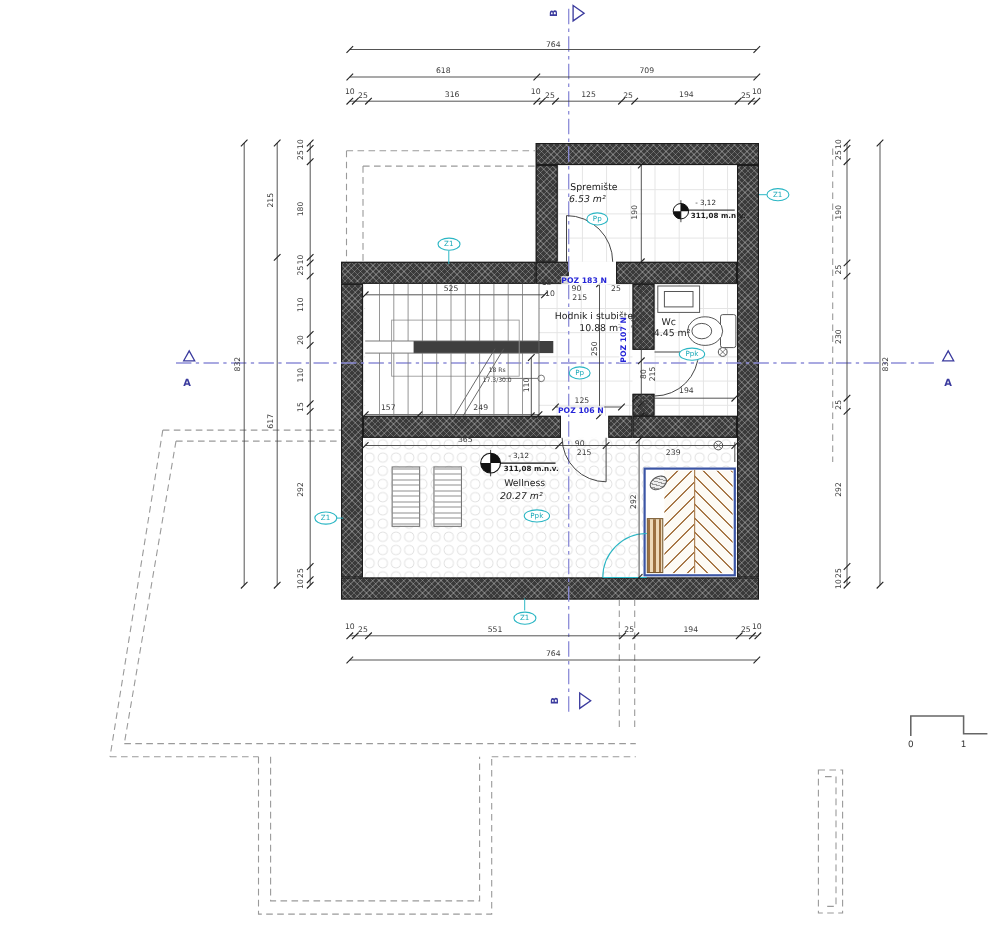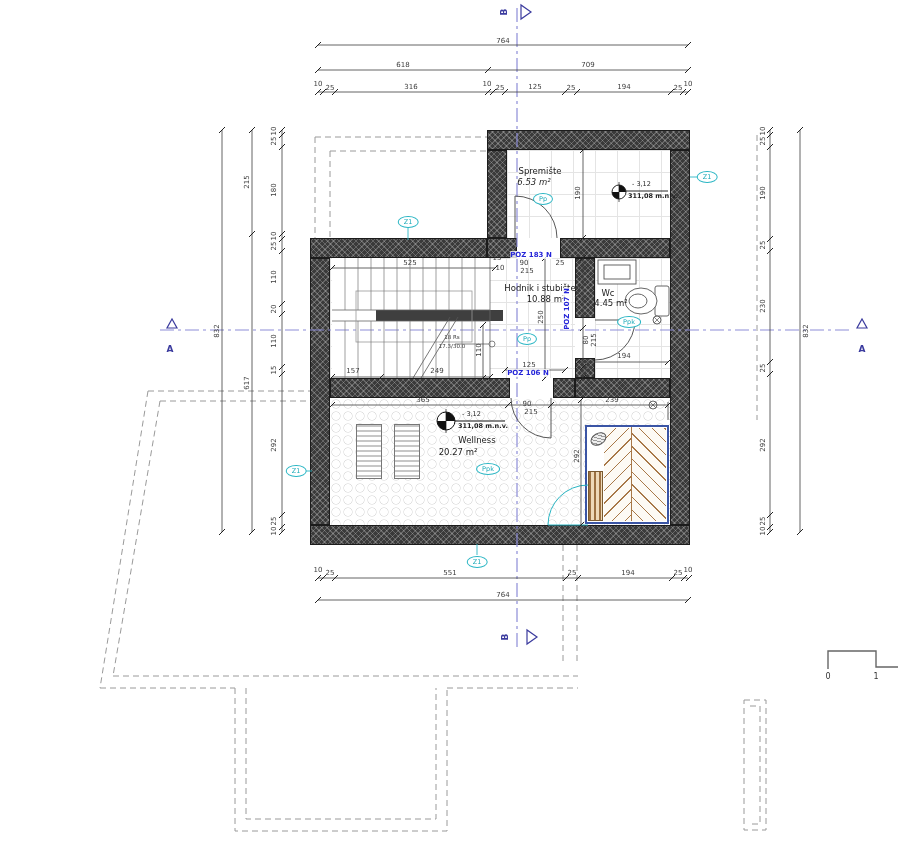--- a/index.html
+++ b/index.html
@@ -361,36 +361,36 @@
   <span class="dim" style="left:560px;top:263px;">25</span>
   <span class="dim v" style="left:578px;top:193px;">190</span>
   <span class="dim v" style="left:578px;top:292px;">145</span>
   <span class="dim v" style="left:586px;top:340px;">80</span>
   <span class="dim v" style="left:594px;top:340px;">215</span>
   <span class="dim v" style="left:588px;top:368px;">30</span>
   <span class="dim" style="left:624px;top:356px;">194</span>
   <span class="dim" style="left:423px;top:400px;">365</span>
   <span class="dim" style="left:527px;top:404px;">90</span>
   <span class="dim" style="left:531px;top:412px;">215</span>
-  <span class="dim" style="left:612px;top:400px;">239</span>
+  <span class="dim" style="left:612px;top:412px;">239</span>
   <span class="dim v" style="left:577px;top:456px;">292</span>
   <span class="dim tiny" style="left:452px;top:337px;">18 Rs</span>
   <span class="dim tiny" style="left:452px;top:346px;">17.3/30.0</span>
 
   <span class="room" style="left:540px;top:171px;">Spremište</span>
   <span class="room" style="left:534px;top:182px;font-style:italic;">6.53 m²</span>
   <span class="oval" style="left:543px;top:199px;">Pp</span>
   <span class="room" style="left:540px;top:288px;">Hodnik i stubište</span>
   <span class="room" style="left:546px;top:299px;text-align:center;">10.88 m²</span>
   <span class="oval" style="left:527px;top:339px;">Pp</span>
   <span class="room" style="left:608px;top:293px;">Wc</span>
   <span class="room" style="left:611px;top:303px;">4.45 m²</span>
   <span class="oval" style="left:629px;top:322px;">Ppk</span>
   <span class="room" style="left:477px;top:440px;">Wellness</span>
-  <span class="room" style="left:458px;top:452px;">20.27 m²</span>
+  <span class="room" style="left:474px;top:452px;font-style:italic;">20.27 m²</span>
   <span class="oval" style="left:488px;top:469px;">Ppk</span>
 
   <span class="oval" style="left:408px;top:222px;">Z1</span>
   <span class="oval" style="left:707px;top:177px;">Z1</span>
   <span class="oval" style="left:296px;top:471px;">Z1</span>
   <span class="oval" style="left:477px;top:562px;">Z1</span>
 
   <span class="poz" style="left:531px;top:255px;">POZ 183 N</span>
   <span class="poz v" style="left:567px;top:309px;">POZ 107 N</span>
   <span class="poz" style="left:528px;top:373px;">POZ 106 N</span>

